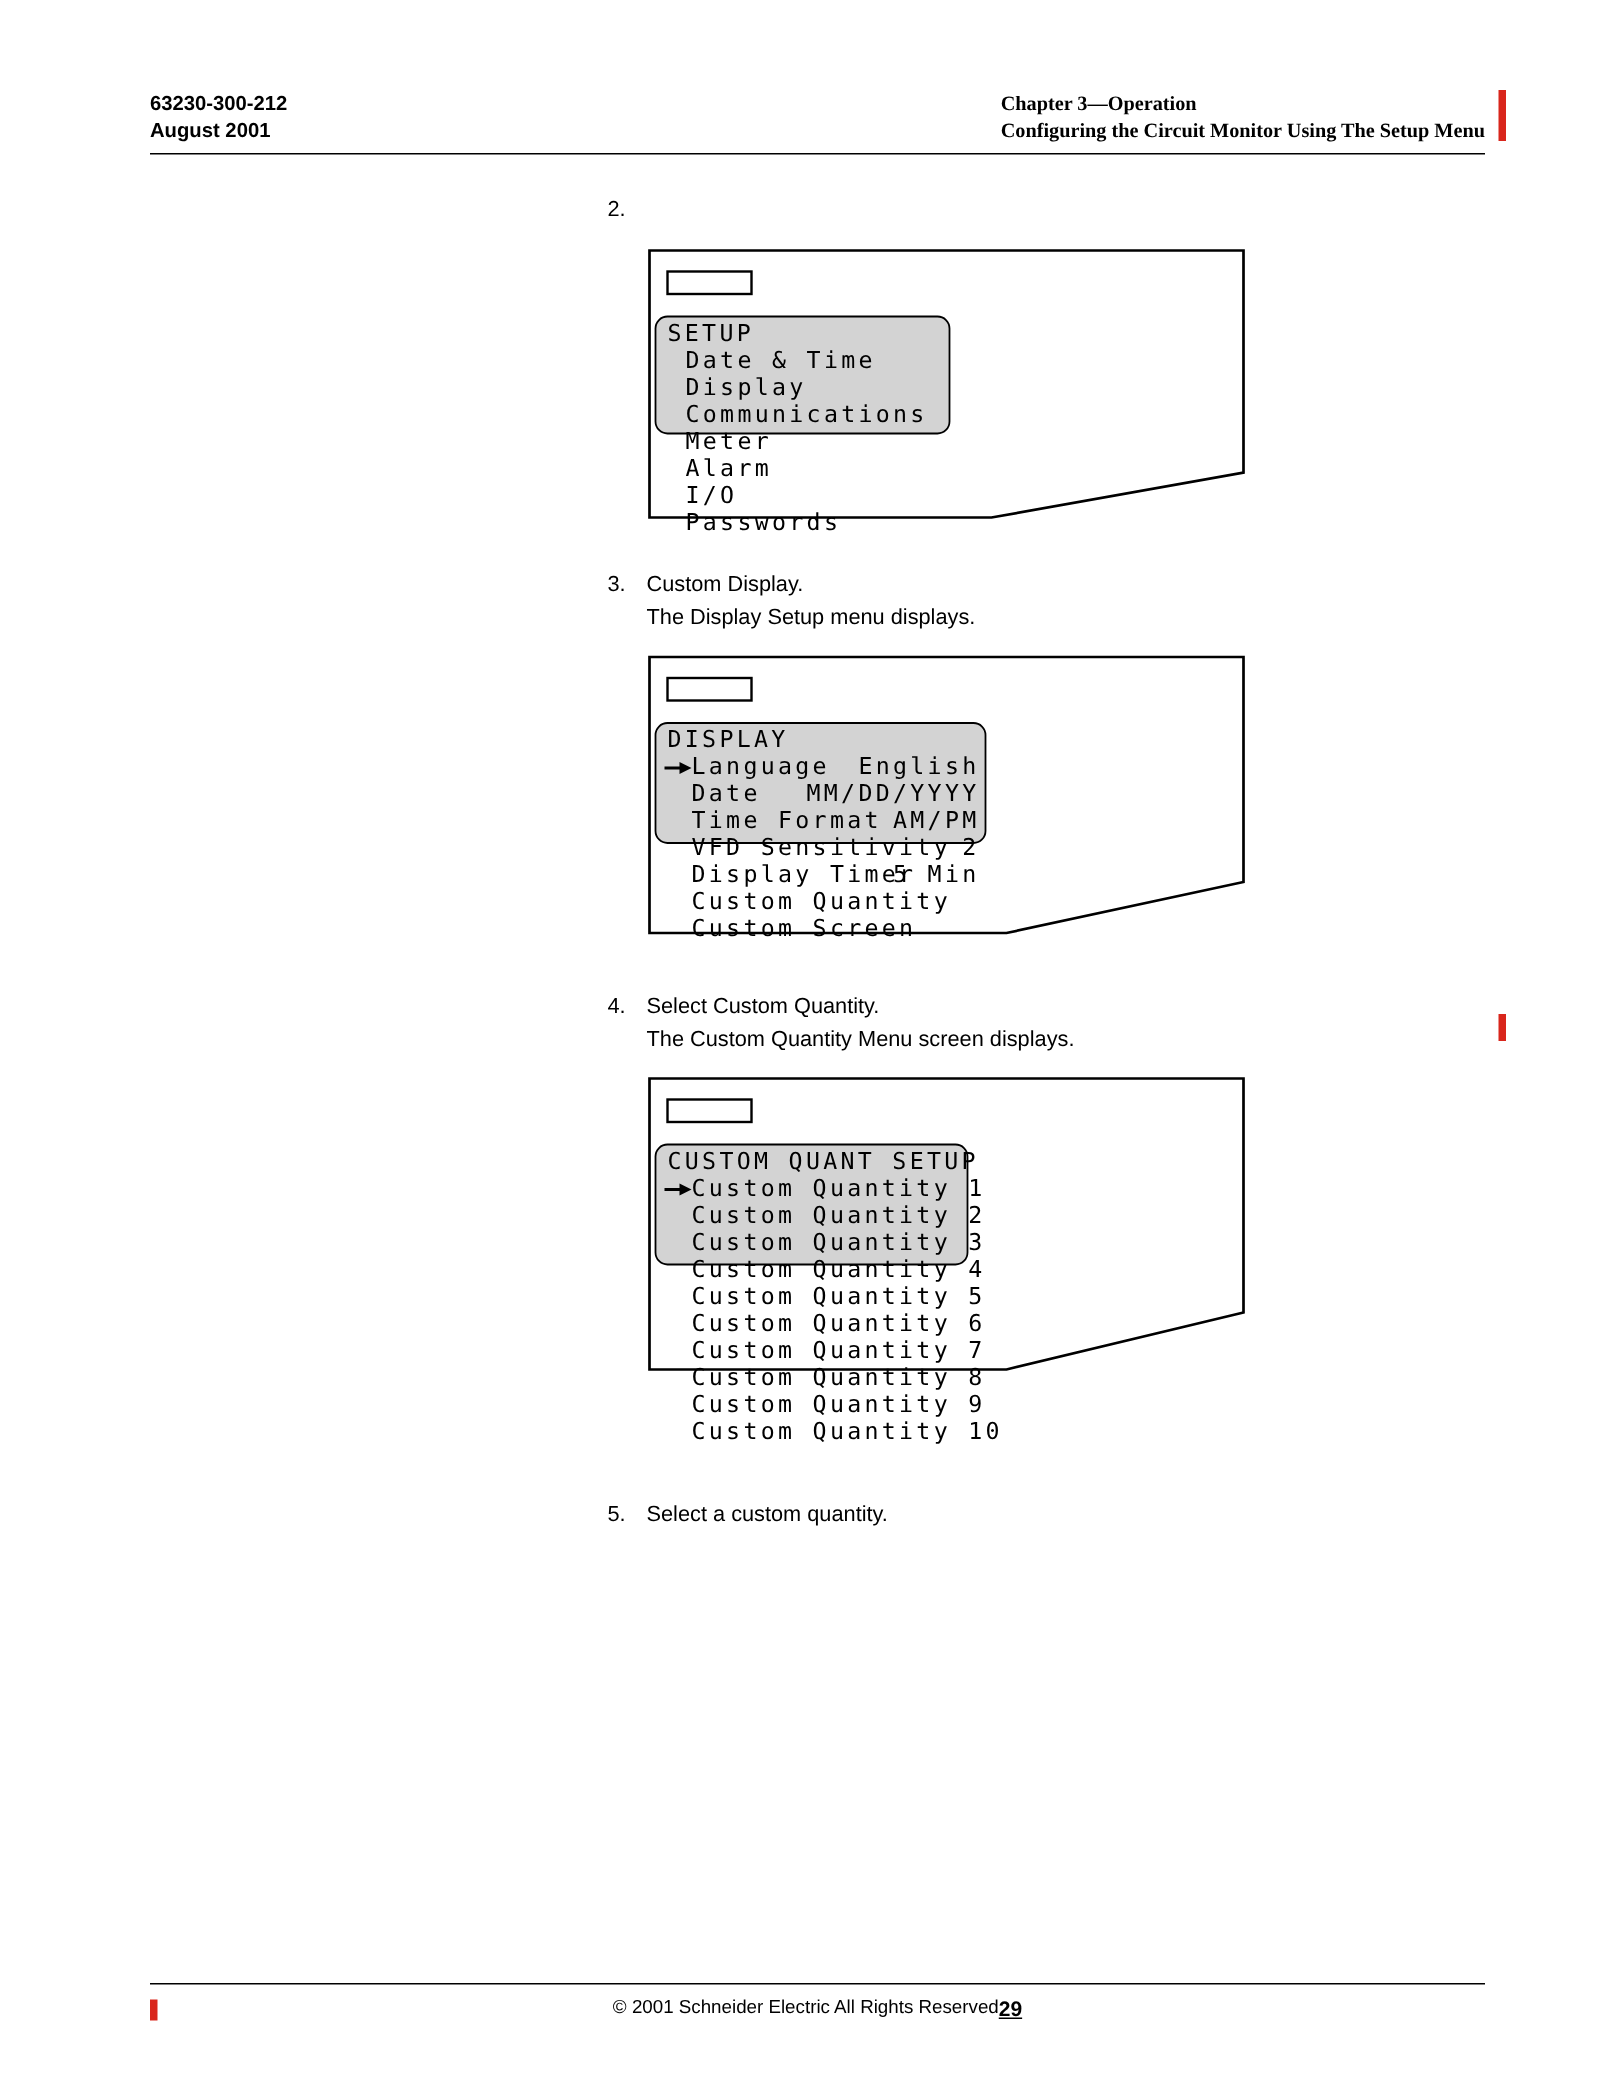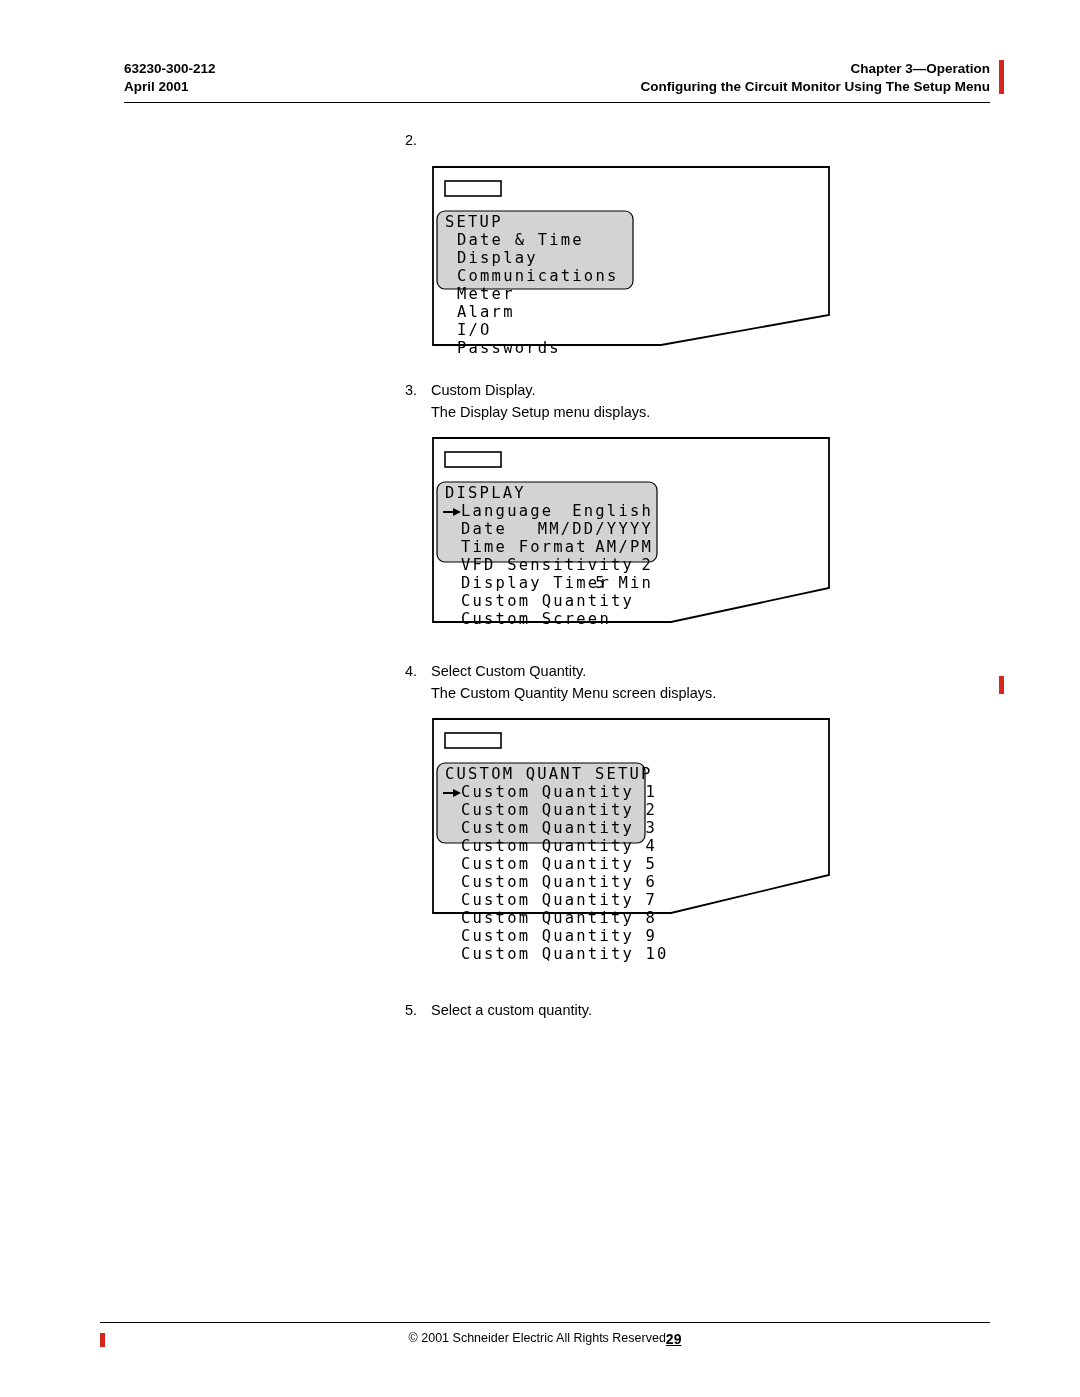--- a/index.html
+++ b/index.html
@@ -30,23 +30,22 @@
     width: 5px;
   }
   .hdr {
     display: flex;
     justify-content: space-between;
     font-weight: bold;
     font-size: 13.5px;
     line-height: 1.35;
     padding-bottom: 6px;
     border-bottom: 1px solid #000;
-    margin-left: 24px;
-  }
-  .hdr .right { text-align: right; }
+  }
+  .hdr .right { text-align: left; font-family: Liberation Serif, serif; }
   .body {
     margin-top: 28px;
     margin-left: 305px;
     font-size: 14.5px;
     line-height: 1.35;
   }
   .step {
     display: flex;
     margin-top: 6px;
   }
@@ -92,21 +91,21 @@
 
 <div class="page">
 
   <div class="revbar-right" style="top:60px;height:34px;"></div>
   <div class="revbar-right" style="top:676px;height:18px;"></div>
   <div class="revbar-left" style="bottom:50px;height:14px;"></div>
 
   <div class="hdr">
     <div class="left">
       <div>63230-300-212</div>
-      <div>April 2001</div>
+      <div>August 2001</div>
     </div>
     <div class="right">
       <div>Chapter 3—Operation</div>
       <div>Configuring the Circuit Monitor Using The Setup Menu</div>
     </div>
   </div>
 
   <div class="body">
 
     <div class="step">

